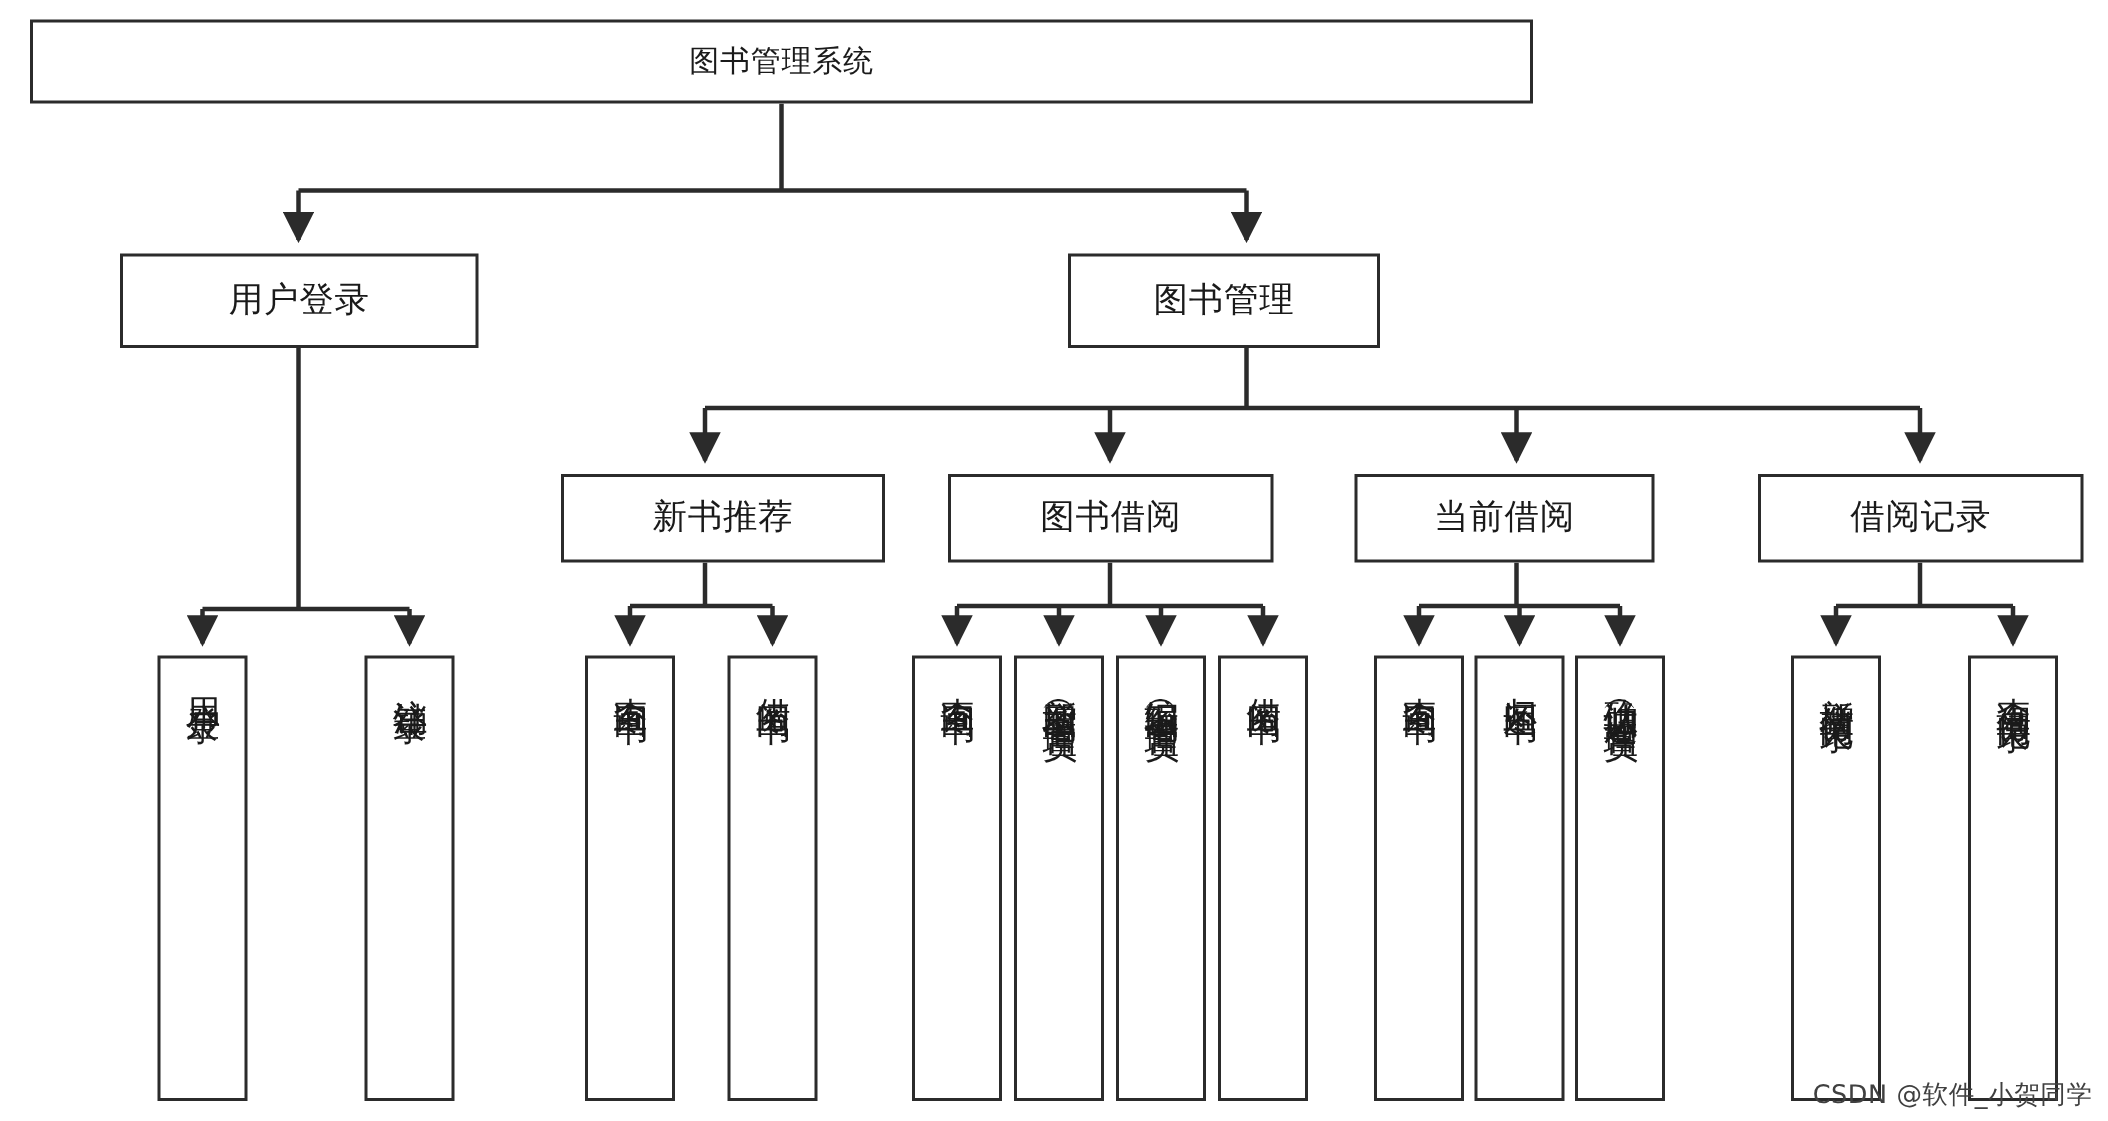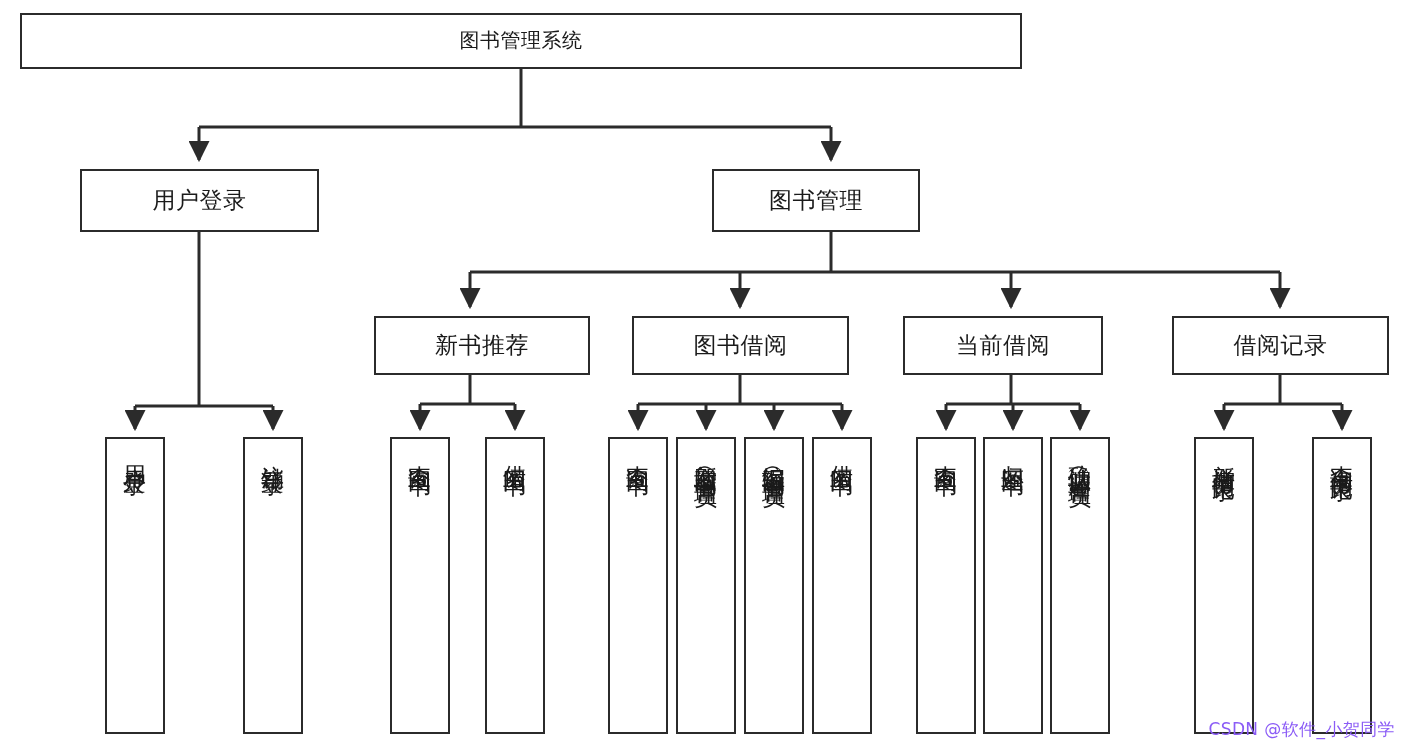--- a/index.html
+++ b/index.html
@@ -60,21 +60,21 @@
     font-size: 23px;
     line-height: 1.05;
     letter-spacing: 3px;
     white-space: nowrap;
   }
   #watermark {
     position: absolute;
     right: 10px;
     bottom: 6px;
     font-size: 17px;
-    color: #8b5cf6;
+    color: #404040;
     letter-spacing: 0.4px;
     white-space: nowrap;
     font-family: "DejaVu Sans", "Liberation Sans", sans-serif;
   }
 </style>
 </head>
 <body>
 
 <div id="canvas">
 

